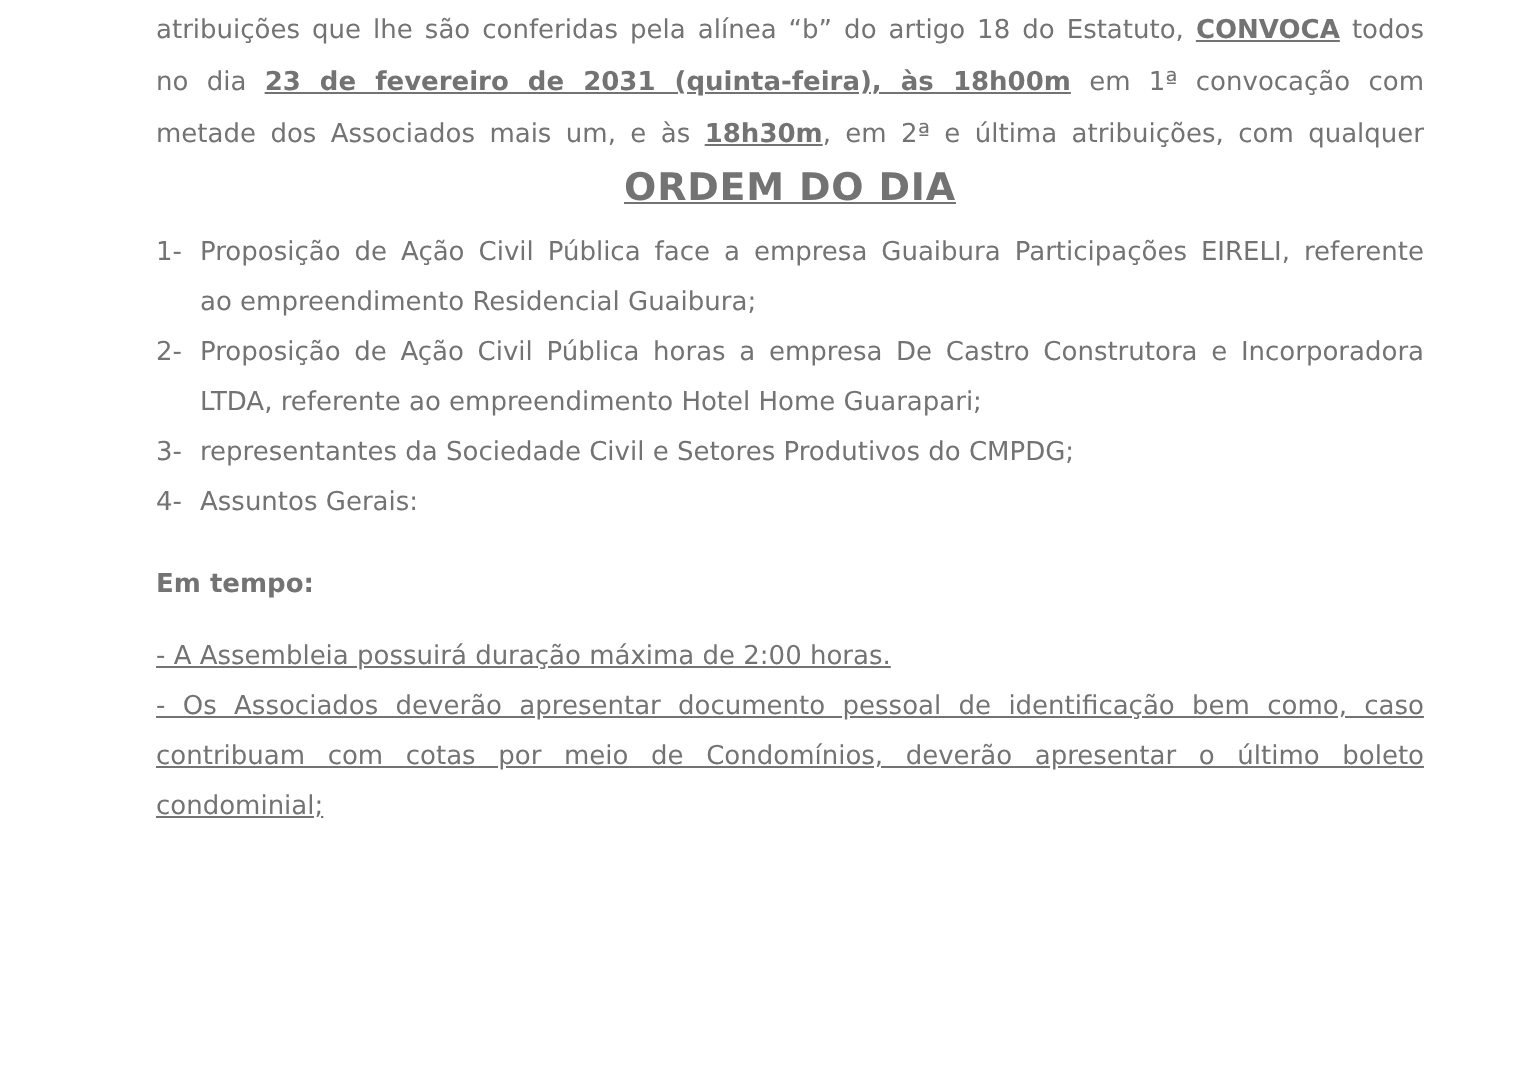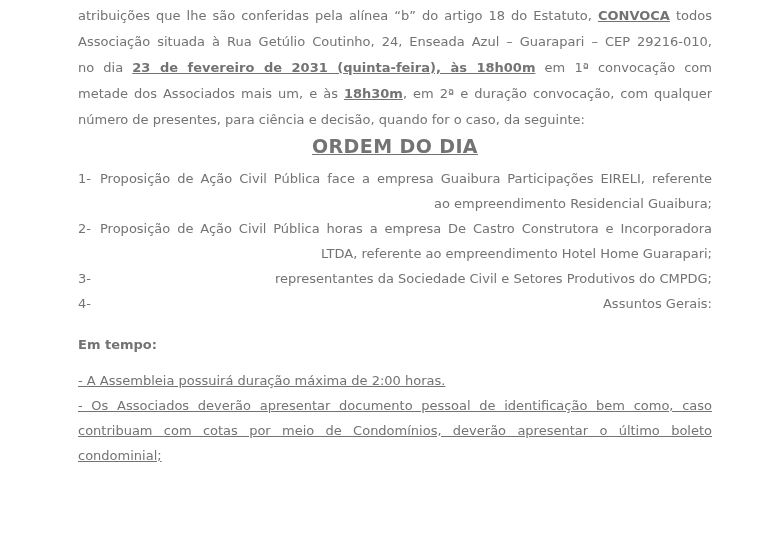--- a/index.html
+++ b/index.html
@@ -36,41 +36,39 @@
   }
   .heading .heading-text { text-decoration: underline; }
   .agenda { margin-top: 8px; }
   .agenda-item { display: flex; }
   .agenda-marker {
     flex: none;
     width: 22px;
     line-height: 25px;
   }
   .agenda-body { flex: 1; min-width: 0; }
-  .agenda-body .line { line-height: 25px; text-align: right; }
+  .agenda-body .line { line-height: 25px; }
   .notes-title {
     margin-top: 16px;
     font-weight: bold;
     line-height: 25px;
   }
   .note { margin: 0; }
   .note .line { line-height: 25px; text-decoration: underline; }
   .note-first { margin-top: 11px; }
 </style>
 </head>
 <body>
 
 <div class="page">
 
   <div class="intro">
     <div class="line just"><span>atribuições que lhe são conferidas pela alínea “b” do artigo 18 do Estatuto, </span><span class="bu">CONVOCA</span><span> todos</span></div>
-    <div class="line just"><span>Associação situada à Rua Getúlio Coutinho, 24, Enseada Azul – Guarapari – CEP 29216-010,</span></div>
     <div class="line just"><span>no dia </span><span class="bu">23 de fevereiro de 2031 (quinta-feira), às 18h00m</span><span> em 1ª convocação com</span></div>
-    <div class="line just"><span>metade dos Associados mais um, e às </span><span class="bu">18h30m</span><span>, em 2ª e duração convocação, com qualquer</span></div>
-    <div class="line"><span>número de presentes, para ciência e decisão, quando for o caso, da seguinte:</span></div>
+    <div class="line just"><span>metade dos Associados mais um, e às </span><span class="bu">18h30m</span><span>, em 2ª e última atribuições, com qualquer</span></div>
   </div>
 
   <div class="heading">
     <span class="heading-text">ORDEM DO DIA</span>
   </div>
 
   <div class="agenda">
 
     <div class="agenda-item">
       <div class="agenda-marker">1-</div>

